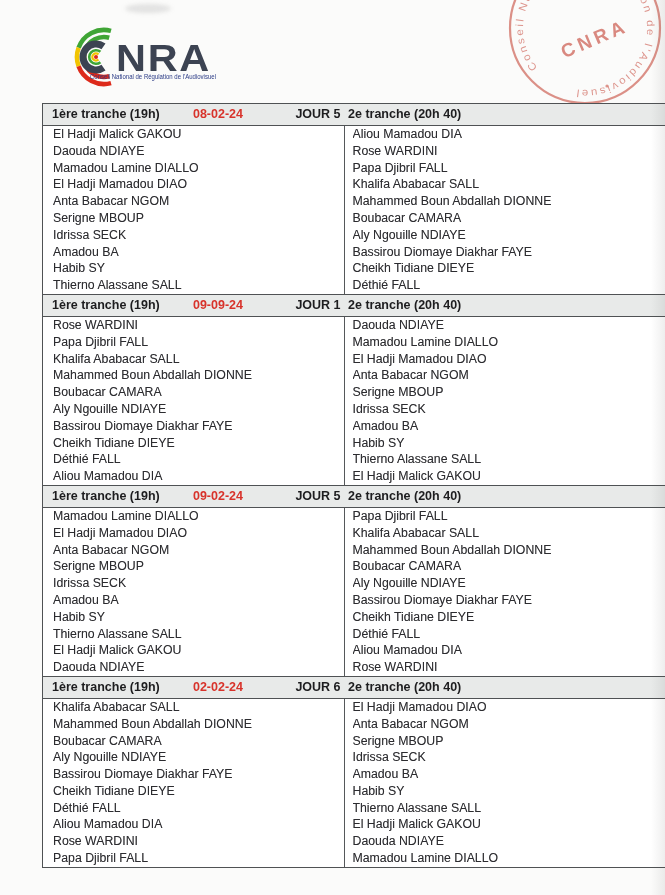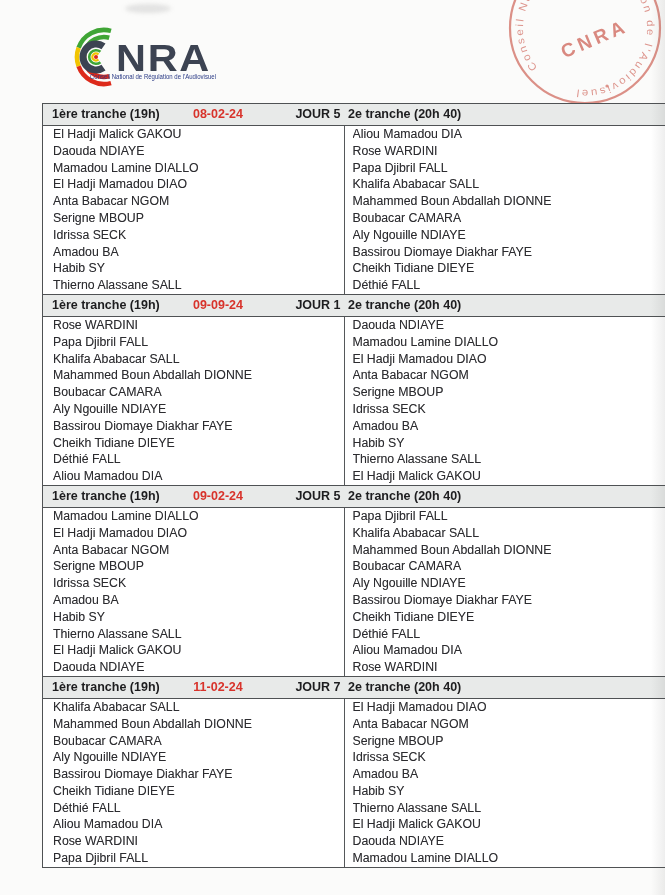--- a/index.html
+++ b/index.html
@@ -198,22 +198,22 @@
           <div class="name-row">Déthié FALL</div>
           <div class="name-row">Aliou Mamadou DIA</div>
           <div class="name-row">Rose WARDINI</div>
         </div>
     </div>
   </section>
 
   <section class="day">
     <div class="day-header">
       <span class="h h-t1">1ère tranche (19h)</span>
-      <span class="h h-date">11-02-24</span>
-      <span class="h h-jour">JOUR 7</span>
+      <span class="h h-date">02-02-24</span>
+      <span class="h h-jour">JOUR 6</span>
       <span class="h h-t2">2e tranche (20h 40)</span>
     </div>
     <div class="day-body">
       <div class="col col1">
           <div class="name-row">Khalifa Ababacar SALL</div>
           <div class="name-row">Mahammed Boun Abdallah DIONNE</div>
           <div class="name-row">Boubacar CAMARA</div>
           <div class="name-row">Aly Ngouille NDIAYE</div>
           <div class="name-row">Bassirou Diomaye Diakhar FAYE</div>
           <div class="name-row">Cheikh Tidiane DIEYE</div>

